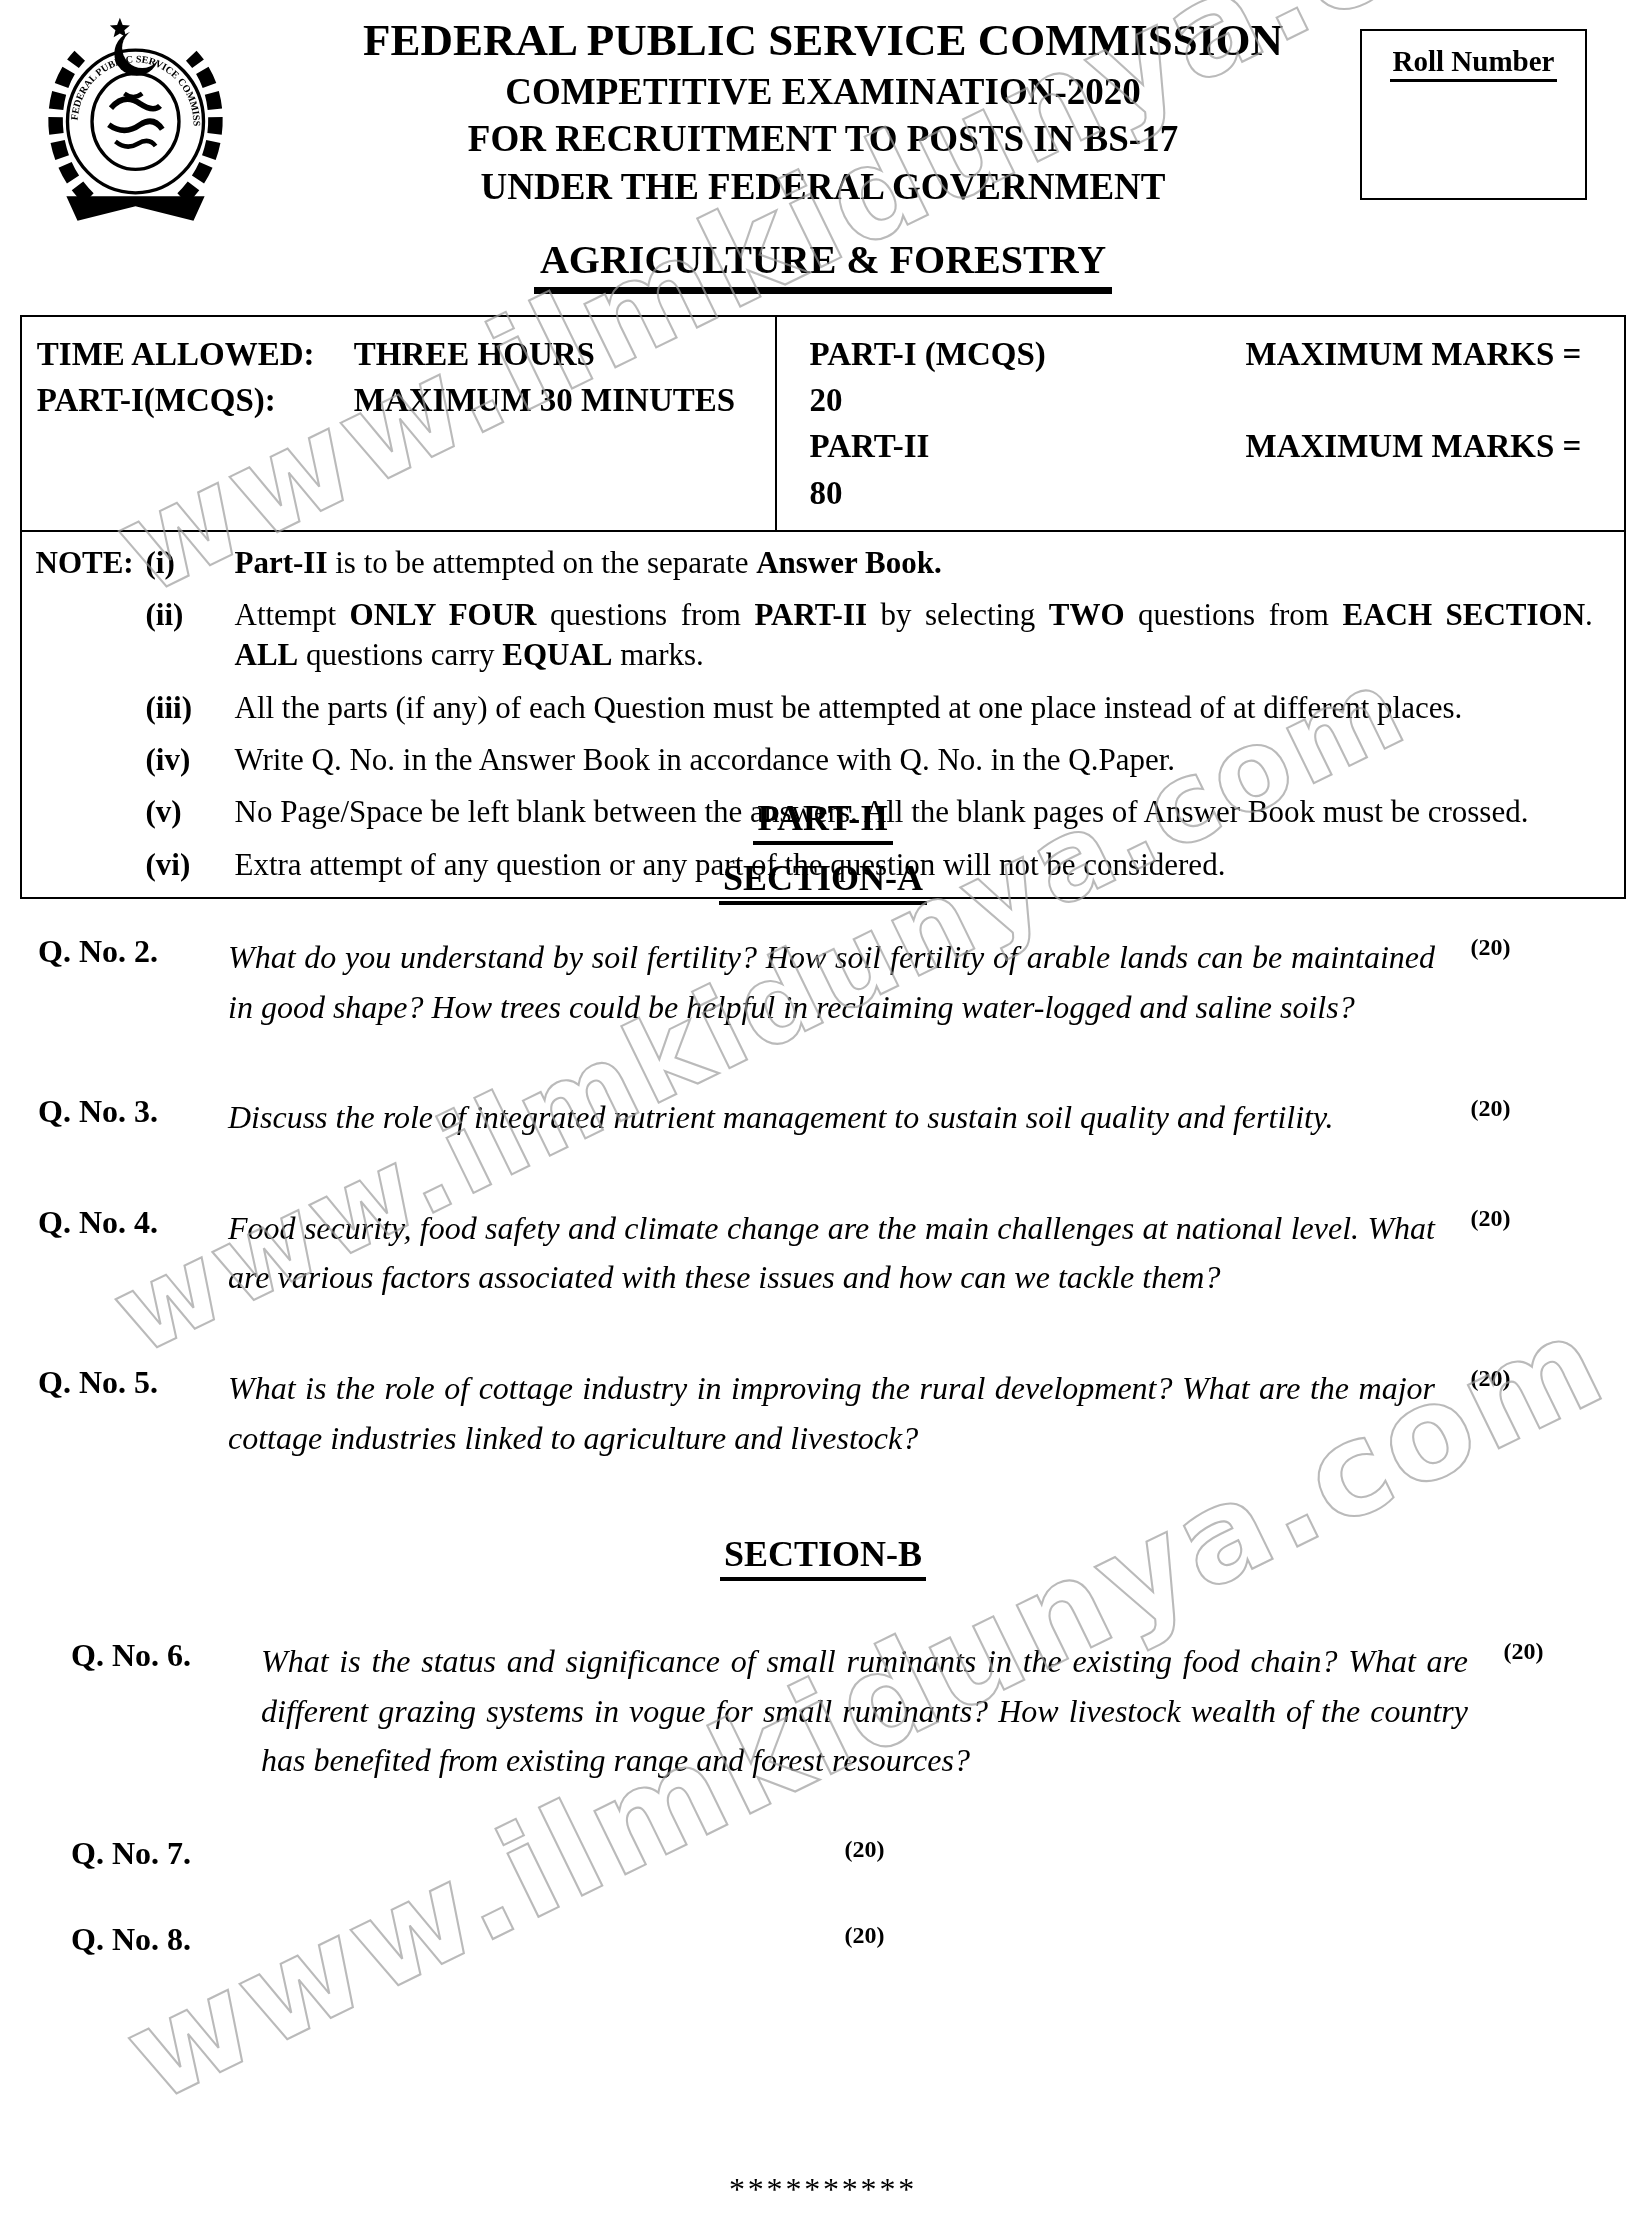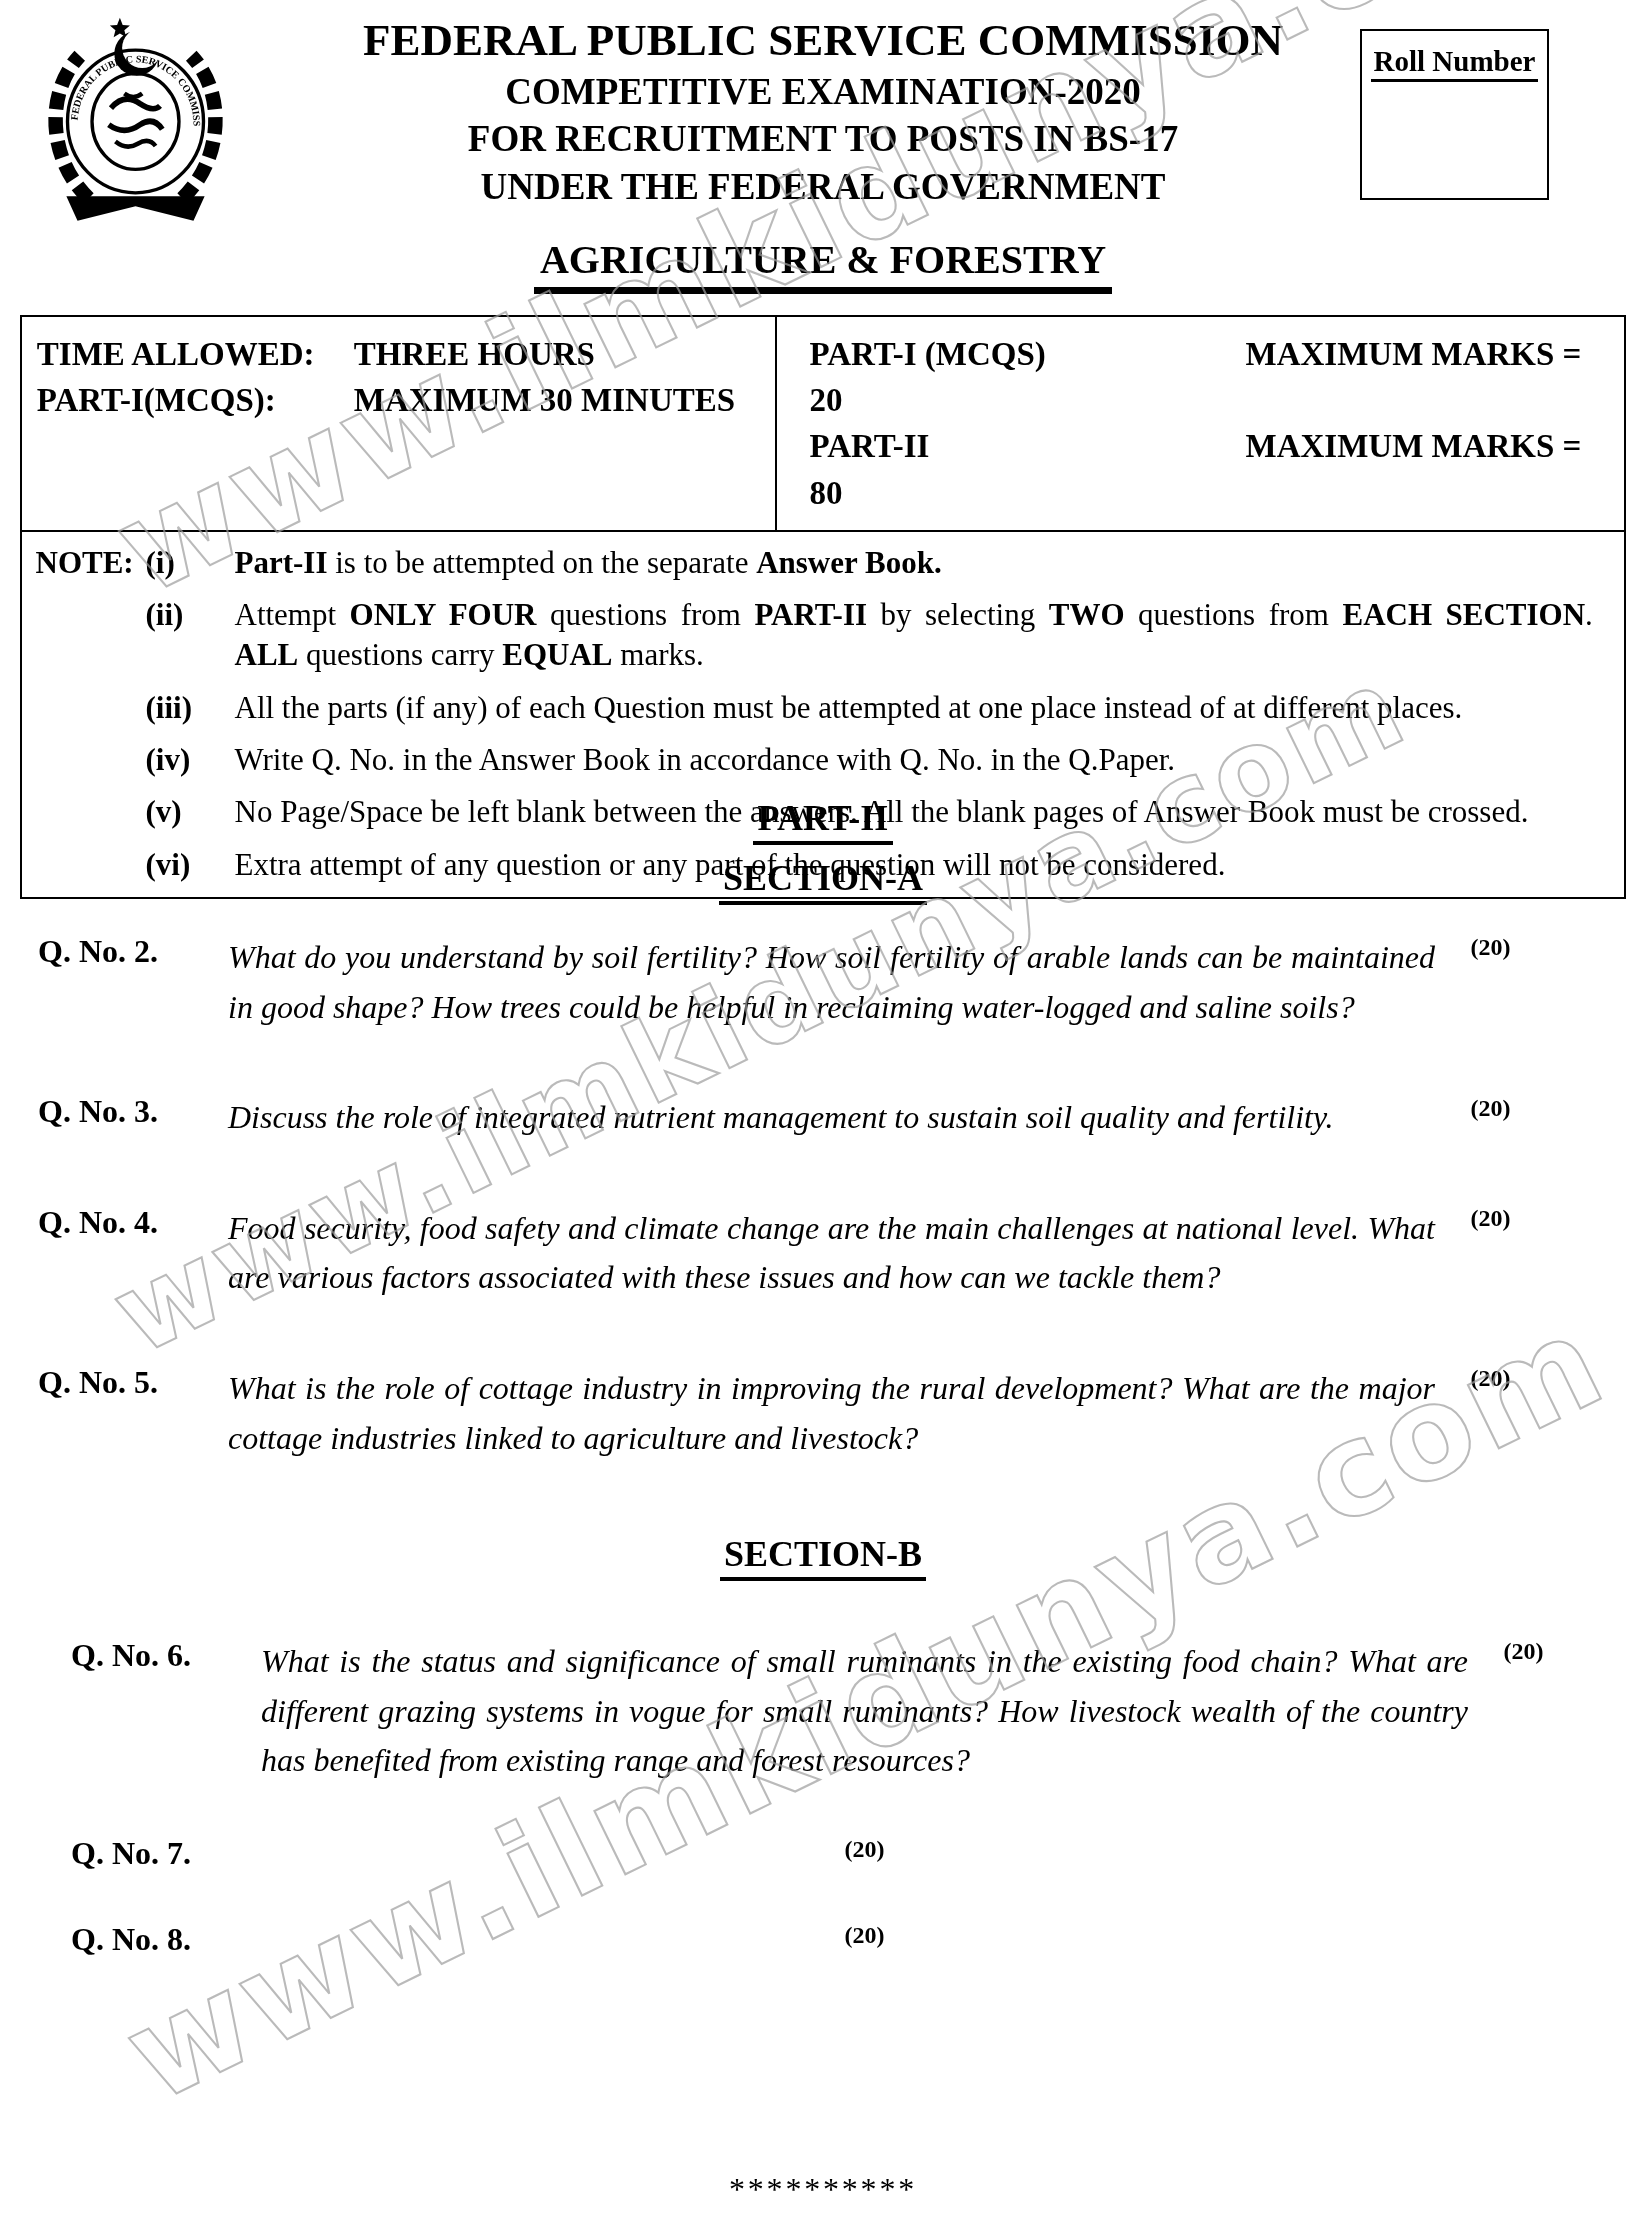--- a/index.html
+++ b/index.html
@@ -26,21 +26,21 @@
     z-index:40;
     letter-spacing:4.2px;
   }
   #wm1 { left:126px; top:481px;  font-size:129px; }
   #wm2 { left:122px; top:1256px; font-size:112px; }
   #wm3 { left:136px; top:1988px; font-size:129px; }
 
   
   .logo { position:absolute; left:24.4px; top:12.6px; width:223px; height:208px; }
   .rollbox {
-    position:absolute; left:1360px; top:29px; width:189px; height:171px;
+    position:absolute; left:1360px; top:29px; width:227px; height:171px;
     border:2.8px solid #000; text-align:center; padding-top:14px;
   }
   .rollbox span {
     display:inline-block; font-size:29px; font-weight:bold;
     border-bottom:3.5px solid #000; padding:0 2.8px 1.4px 2.8px;
   }
   .header { position:absolute; left:0; right:0; top:14px; text-align:center; z-index:2; }
   .h-org   { font-size:45px; font-weight:bold; }
   .h-line  { font-size:37px; font-weight:bold; margin-top:4.2px; }
   .h-subject { margin-top:28px; }

